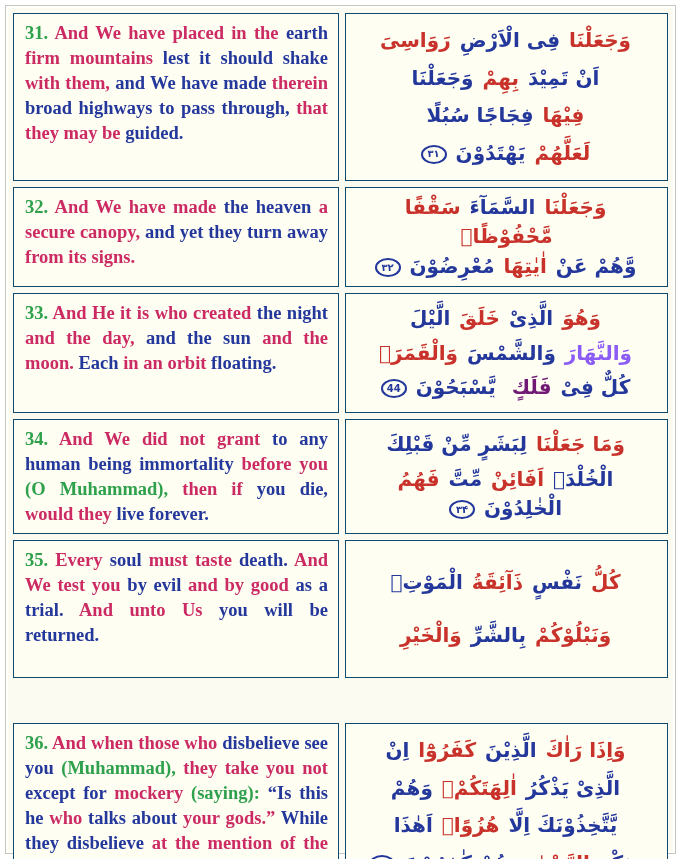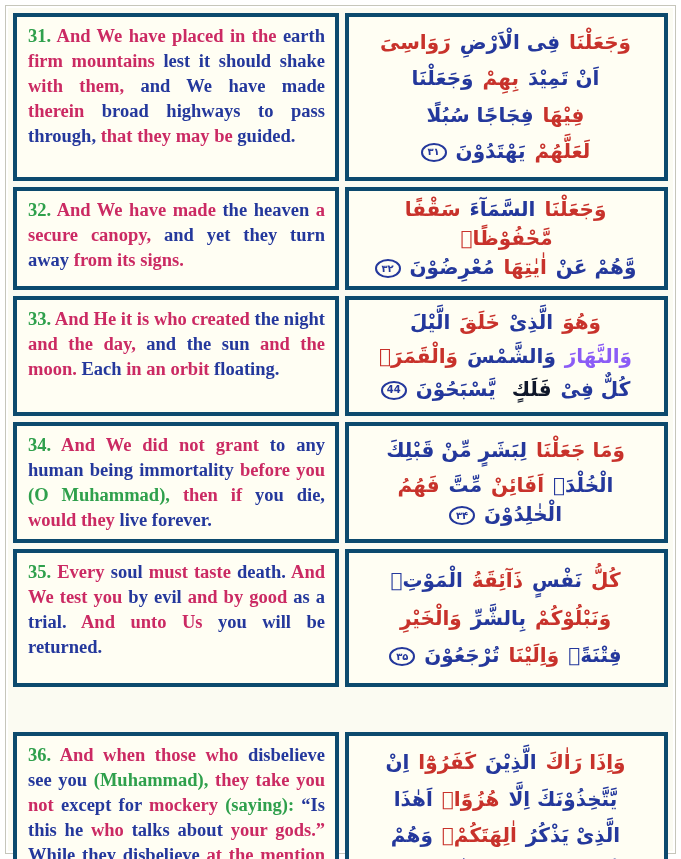--- a/index.html
+++ b/index.html
@@ -18,21 +18,21 @@
   .verse-table{display:flex;flex-direction:column;gap:6px;}
   .row{display:flex;gap:6px;}
   .row:nth-child(1){min-height:168px;}
   .row:nth-child(2){min-height:100px;}
   .row:nth-child(3){min-height:120px;justify-content:center;}
   .row:nth-child(4){min-height:100px;border-radius:31px;}
   .row:nth-child(5){min-height:138px;}
   .row:nth-child(6){min-height:168px;margin-top:39px;}
   .cell{
     box-sizing:border-box;
-    border:4px solid #0c4a6e;
+    border:1px solid #0c4a6e;
     background:#fffef3;
   }
   .english{
     width:326px;flex:0 0 326px;
     padding:7px 10px 6px 11px;
     font-weight:bold;font-size:18.5px;line-height:25px;
     text-align:justify;color:#24389c;
   }
   .arabic{
     flex:1 1 auto;
@@ -71,41 +71,40 @@
         <div class="cell arabic" dir="rtl" lang="ar">
           <div class="aline"><span style="color: rgb(200, 50, 43);">وَجَعَلْنَا</span> <span style="color: rgb(36, 56, 156);">السَّمَآءَ</span> <span style="color: rgb(200, 50, 43);">سَقْفًا مَّحْفُوْظًاۚ</span> </div>
           <div class="aline"><span style="color: rgb(36, 56, 156);">وَّهُمْ عَنْ</span> <span style="color: rgb(200, 50, 43);">اٰيٰتِهَا</span> <span style="color: rgb(36, 56, 156);">مُعْرِضُوْنَ</span> <span class="marker">۳۲</span></div>
         </div>
       </div>
       <div class="row">
         <div class="cell english"><span style="color: rgb(47, 160, 76);">33.</span><span style="color: rgb(203, 42, 99);"> And He it is who created </span><span style="color: rgb(36, 56, 156);">the night </span><span style="color: rgb(203, 42, 99);">and the day, </span><span style="color: rgb(36, 56, 156);">and the sun </span><span style="color: rgb(203, 42, 99);">and the moon. </span><span style="color: rgb(36, 56, 156);">Each </span><span style="color: rgb(203, 42, 99);">in an orbit </span><span style="color: rgb(36, 56, 156);">floating.</span></div>
         <div class="cell arabic" dir="rtl" lang="ar">
           <div class="aline"><span style="color: rgb(200, 50, 43);">وَهُوَ</span> <span style="color: rgb(36, 56, 156);">الَّذِىْ</span> <span style="color: rgb(200, 50, 43);">خَلَقَ</span> <span style="color: rgb(36, 56, 156);">الَّيْلَ</span> </div>
           <div class="aline"><span style="color: #8b5cf6;">وَالنَّهَارَ</span> <span style="color: rgb(36, 56, 156);">وَالشَّمْسَ</span> <span style="color: rgb(200, 50, 43);">وَالْقَمَرَۗ</span> </div>
-          <div class="aline"><span style="color: rgb(36, 56, 156);">كُلٌّ فِىْ</span> <span style="color: #0f172a; margin-left: 7px;">فَلَكٍ</span> <span style="color: rgb(36, 56, 156);">يَّسْبَحُوْنَ</span> <span class="marker">44</span></div>
+          <div class="aline"><span style="color: rgb(36, 56, 156);">كُلٌّ فِىْ</span> <span style="color: #701a75; margin-left: 7px;">فَلَكٍ</span> <span style="color: rgb(36, 56, 156);">يَّسْبَحُوْنَ</span> <span class="marker">44</span></div>
         </div>
       </div>
       <div class="row">
         <div class="cell english"><span style="color: rgb(47, 160, 76);">34.</span><span style="color: rgb(203, 42, 99);"> And We did not grant </span><span style="color: rgb(36, 56, 156);">to any human being immortality </span><span style="color: rgb(203, 42, 99);">before you </span><span style="color: rgb(47, 160, 76);">(O Muhammad), </span><span style="color: rgb(203, 42, 99);">then if </span><span style="color: rgb(36, 56, 156);">you die, </span><span style="color: rgb(203, 42, 99);">would they </span><span style="color: rgb(36, 56, 156);">live forever.</span></div>
         <div class="cell arabic" dir="rtl" lang="ar">
           <div class="aline"><span style="color: rgb(200, 50, 43);">وَمَا جَعَلْنَا</span> <span style="color: rgb(36, 56, 156);">لِبَشَرٍ مِّنْ قَبْلِكَ</span> </div>
           <div class="aline"><span style="color: rgb(36, 56, 156);">الْخُلْدَۗ</span> <span style="color: rgb(200, 50, 43);">اَفَائِنْ</span> <span style="color: rgb(36, 56, 156);">مِّتَّ</span> <span style="color: rgb(200, 50, 43);">فَهُمُ</span> <span style="color: rgb(36, 56, 156);">الْخٰلِدُوْنَ</span> <span class="marker">۳۴</span></div>
         </div>
       </div>
       <div class="row">
         <div class="cell english"><span style="color: rgb(47, 160, 76);">35.</span><span style="color: rgb(203, 42, 99);"> Every </span><span style="color: rgb(36, 56, 156);">soul </span><span style="color: rgb(203, 42, 99);">must taste </span><span style="color: rgb(36, 56, 156);">death. </span><span style="color: rgb(203, 42, 99);">And We test you </span><span style="color: rgb(36, 56, 156);">by evil </span><span style="color: rgb(203, 42, 99);">and by good </span><span style="color: rgb(36, 56, 156);">as a trial. </span><span style="color: rgb(203, 42, 99);">And unto Us </span><span style="color: rgb(36, 56, 156);">you will be returned.</span></div>
         <div class="cell arabic" dir="rtl" lang="ar">
           <div class="aline"><span style="color: rgb(200, 50, 43);">كُلُّ</span> <span style="color: rgb(36, 56, 156);">نَفْسٍ</span> <span style="color: rgb(200, 50, 43);">ذَآئِقَةُ</span> <span style="color: rgb(36, 56, 156);">الْمَوْتِۗ</span> </div>
           <div class="aline"><span style="color: rgb(200, 50, 43);">وَنَبْلُوْكُمْ</span> <span style="color: rgb(36, 56, 156);">بِالشَّرِّ</span> <span style="color: rgb(200, 50, 43);">وَالْخَيْرِ</span> </div>
-          <div class="aline"><span style="color: rgb(36, 56, 156);">فِتْنَةًۗ</span> <span style="color: rgb(200, 50, 43);">وَاِلَيْنَا</span> <span style="color: rgb(36, 56, 156);">تُرْجَعُوْنَ</span> <span class="marker">۳۵</span></div>
         </div>
       </div>
       <div class="row">
         <div class="cell english"><span style="color: rgb(47, 160, 76);">36.</span><span style="color: rgb(203, 42, 99);"> And when those who </span><span style="color: rgb(36, 56, 156);">disbelieve see you </span><span style="color: rgb(47, 160, 76);">(Muhammad), </span><span style="color: rgb(203, 42, 99);">they take you not </span><span style="color: rgb(36, 56, 156);">except for </span><span style="color: rgb(203, 42, 99);">mockery </span><span style="color: rgb(47, 160, 76);">(saying): </span><span style="color: rgb(36, 56, 156);">“Is this he </span><span style="color: rgb(203, 42, 99);">who </span><span style="color: rgb(36, 56, 156);">talks about </span><span style="color: rgb(203, 42, 99);">your gods.” </span><span style="color: rgb(36, 56, 156);">While they disbelieve </span><span style="color: rgb(203, 42, 99);">at the mention of the Beneficent.</span></div>
         <div class="cell arabic" dir="rtl" lang="ar">
           <div class="aline"><span style="color: rgb(200, 50, 43);">وَاِذَا رَاٰكَ</span> <span style="color: rgb(36, 56, 156);">الَّذِيْنَ</span> <span style="color: rgb(200, 50, 43);">كَفَرُوْٓا</span> <span style="color: rgb(36, 56, 156);">اِنْ</span> </div>
+          <div class="aline"><span style="color: rgb(36, 56, 156);">الَّذِىْ يَذْكُرُ</span> <span style="color: rgb(200, 50, 43);">اٰلِهَتَكُمْۚ</span> <span style="color: rgb(36, 56, 156);">وَهُمْ</span> </div>
           <div class="aline"><span style="color: rgb(36, 56, 156);">يَّتَّخِذُوْنَكَ اِلَّا</span> <span style="color: rgb(200, 50, 43);">هُزُوًاۗ</span> <span style="color: rgb(36, 56, 156);">اَهٰذَا</span> </div>
-          <div class="aline"><span style="color: rgb(36, 56, 156);">الَّذِىْ يَذْكُرُ</span> <span style="color: rgb(200, 50, 43);">اٰلِهَتَكُمْۚ</span> <span style="color: rgb(36, 56, 156);">وَهُمْ</span> </div>
           <div class="aline"><span style="color: rgb(36, 56, 156);">بِذِكْرِ</span> <span style="color: rgb(200, 50, 43);">الرَّحْمٰنِ</span> <span style="color: rgb(36, 56, 156);">هُمْ كٰفِرُوْنَ</span> <span class="marker">۳۶</span></div>
         </div>
       </div>
     </div>
 </div>
 
 </body></html>

